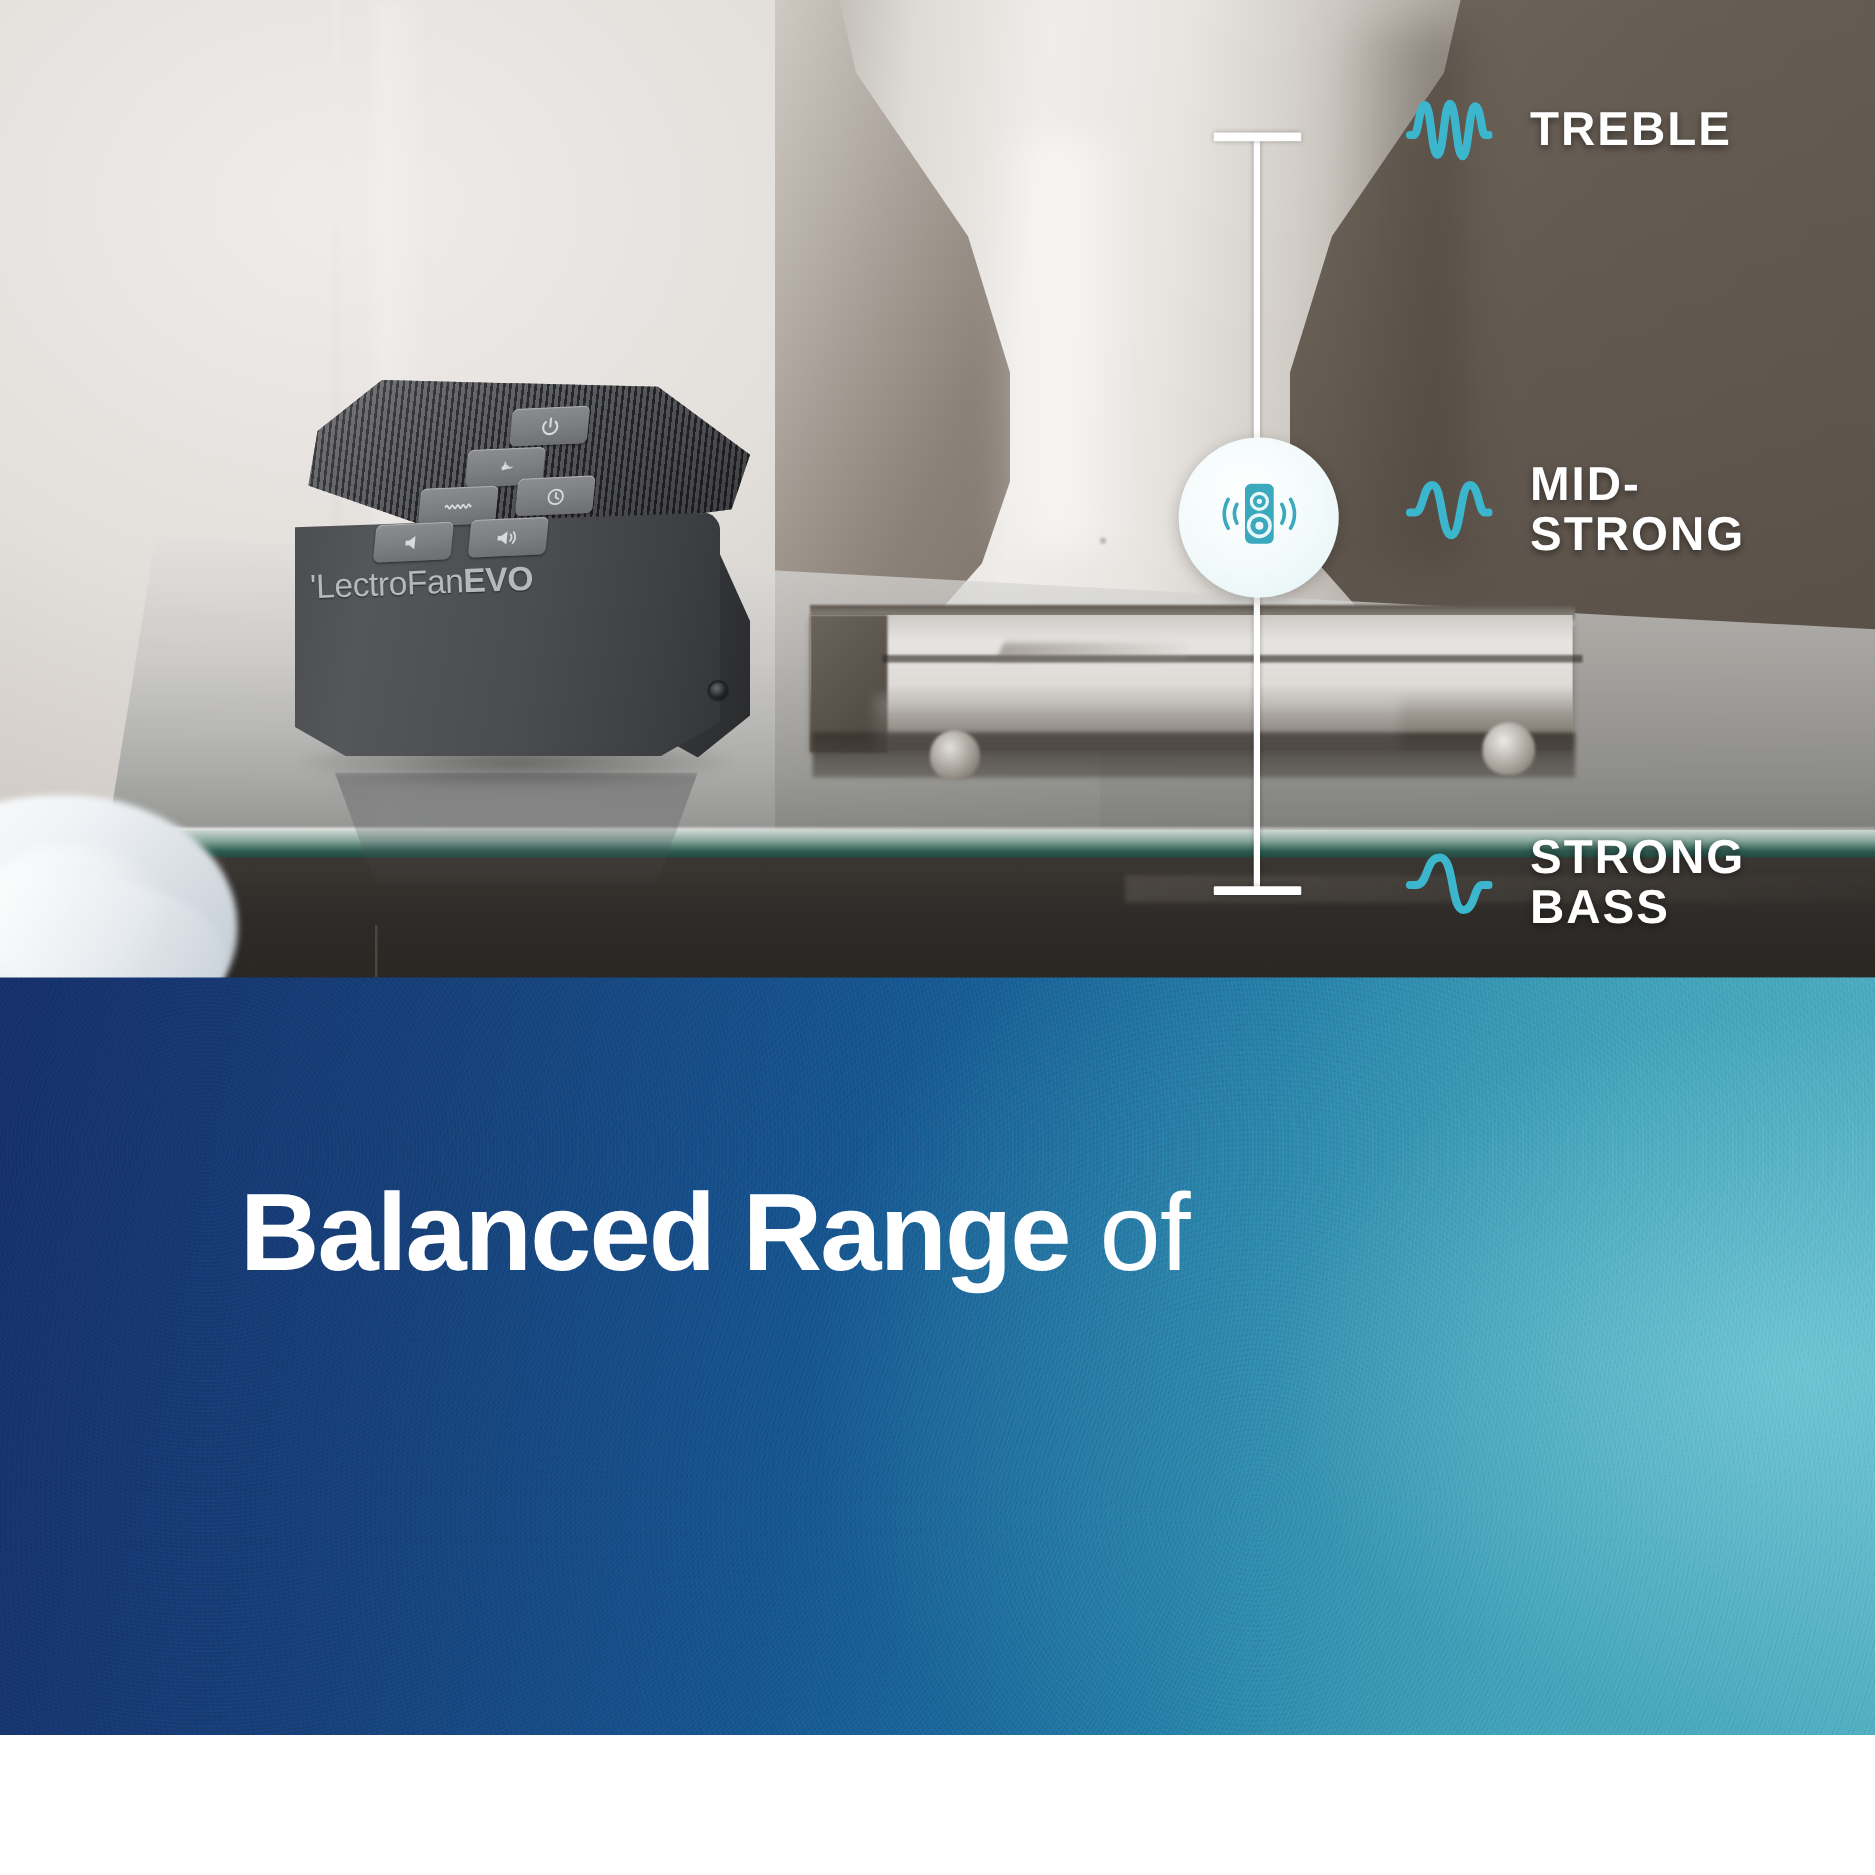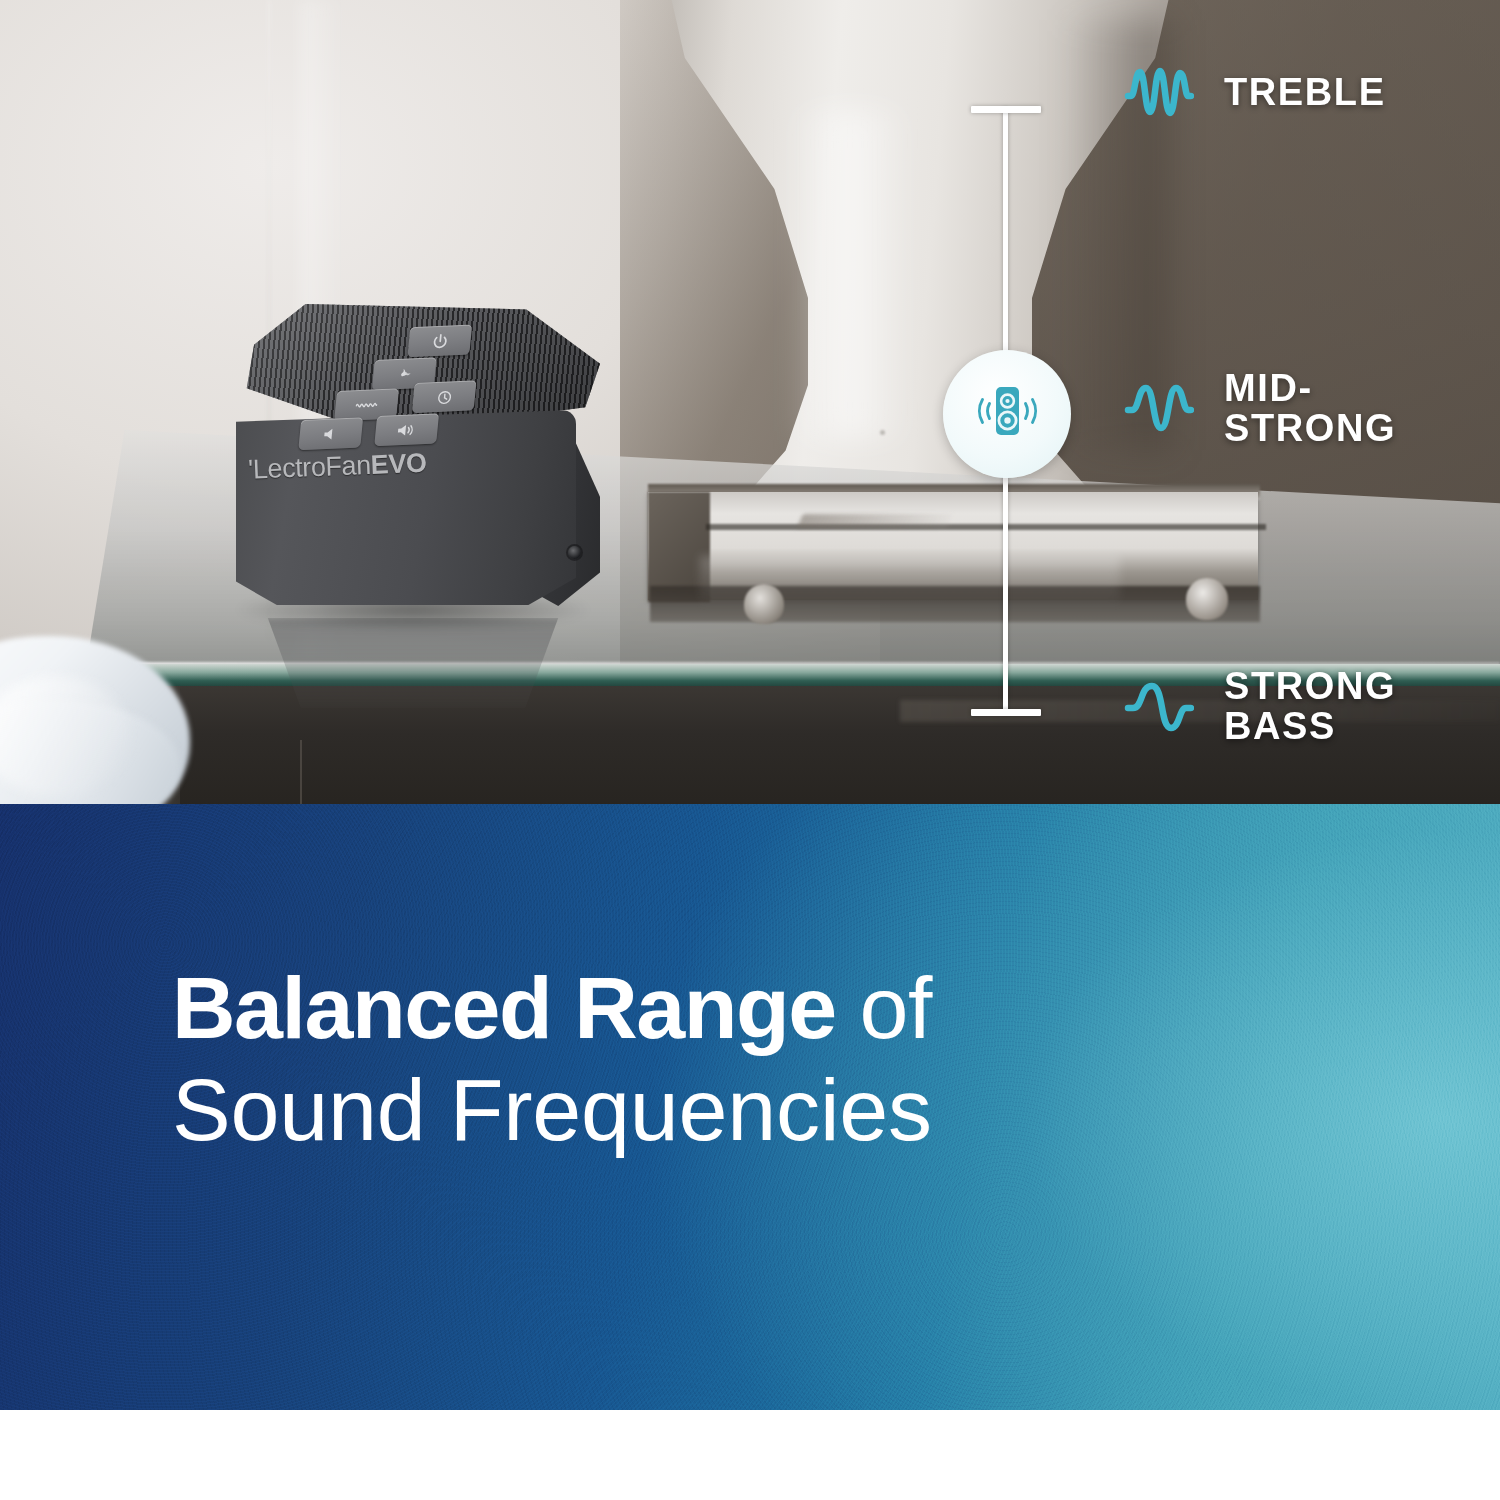--- a/index.html
+++ b/index.html
@@ -276,31 +276,32 @@
     display:flex; align-items:center; justify-content:center;
   }
 
   .fb-row { position:absolute; display:flex; align-items:center; gap:30px; }
   .fb-wave { width:70px; height:56px; flex:0 0 auto; }
   .fb-label {
     color:#ffffff; font-size:38px; font-weight:600; letter-spacing:1.6px;
     line-height:1.06; text-shadow:0 2px 6px rgba(0,0,0,.45);
     white-space:pre-line;
   }
-  .row-treble { left:1124px; top:64px; }
+  .row-treble { left:1124px; top:76px; }
   .row-mid    { left:1124px; top:368px; }
   .row-bass   { left:1124px; top:666px; }
 
   
   .panel {
-    position:absolute; left:0; top:804px; width:1500px; height:606px;
+    position:absolute; left:0; top:782px; width:1500px; height:606px;
     background:
       radial-gradient(ellipse 1100px 760px at 96% 52%, rgba(118,200,214,.78) 0%, rgba(70,160,185,.45) 38%, rgba(26,86,140,0) 72%),
       linear-gradient(101deg, #16306a 0%, #174179 24%, #17558f 44%, #1f76a2 64%, #3fa2b7 82%, #5cb9c8 100%);
     overflow:hidden;
+    padding-left:20px;
   }
   .panel-noise {
     position:absolute; inset:0; opacity:.13; pointer-events:none;
     background-image:
       repeating-radial-gradient(circle at 11% 23%, rgba(255,255,255,.5) 0 1px, rgba(0,0,0,0) 1px 3px),
       repeating-radial-gradient(circle at 67% 71%, rgba(0,0,0,.45) 0 1px, rgba(0,0,0,0) 1px 4px),
       repeating-linear-gradient(54deg, rgba(255,255,255,.14) 0 1px, rgba(0,0,0,0) 1px 3px);
     mix-blend-mode:overlay;
   }
   .panel-inner { position:relative; padding:160px 0 0 172px; }
@@ -460,17 +461,16 @@
       </span>
       <span class="fb-label">STRONG
 BASS</span>
     </div>
   </div>
 
   <div class="panel">
     <div class="panel-noise"></div>
     <div class="panel-inner">
       <div class="headline-1"><b>Balanced Range</b><span> of</span></div>
-      <div class="headline-2">Sound Frequencies</div>
     </div>
   </div>
 
 </div>
 
 </body></html>

